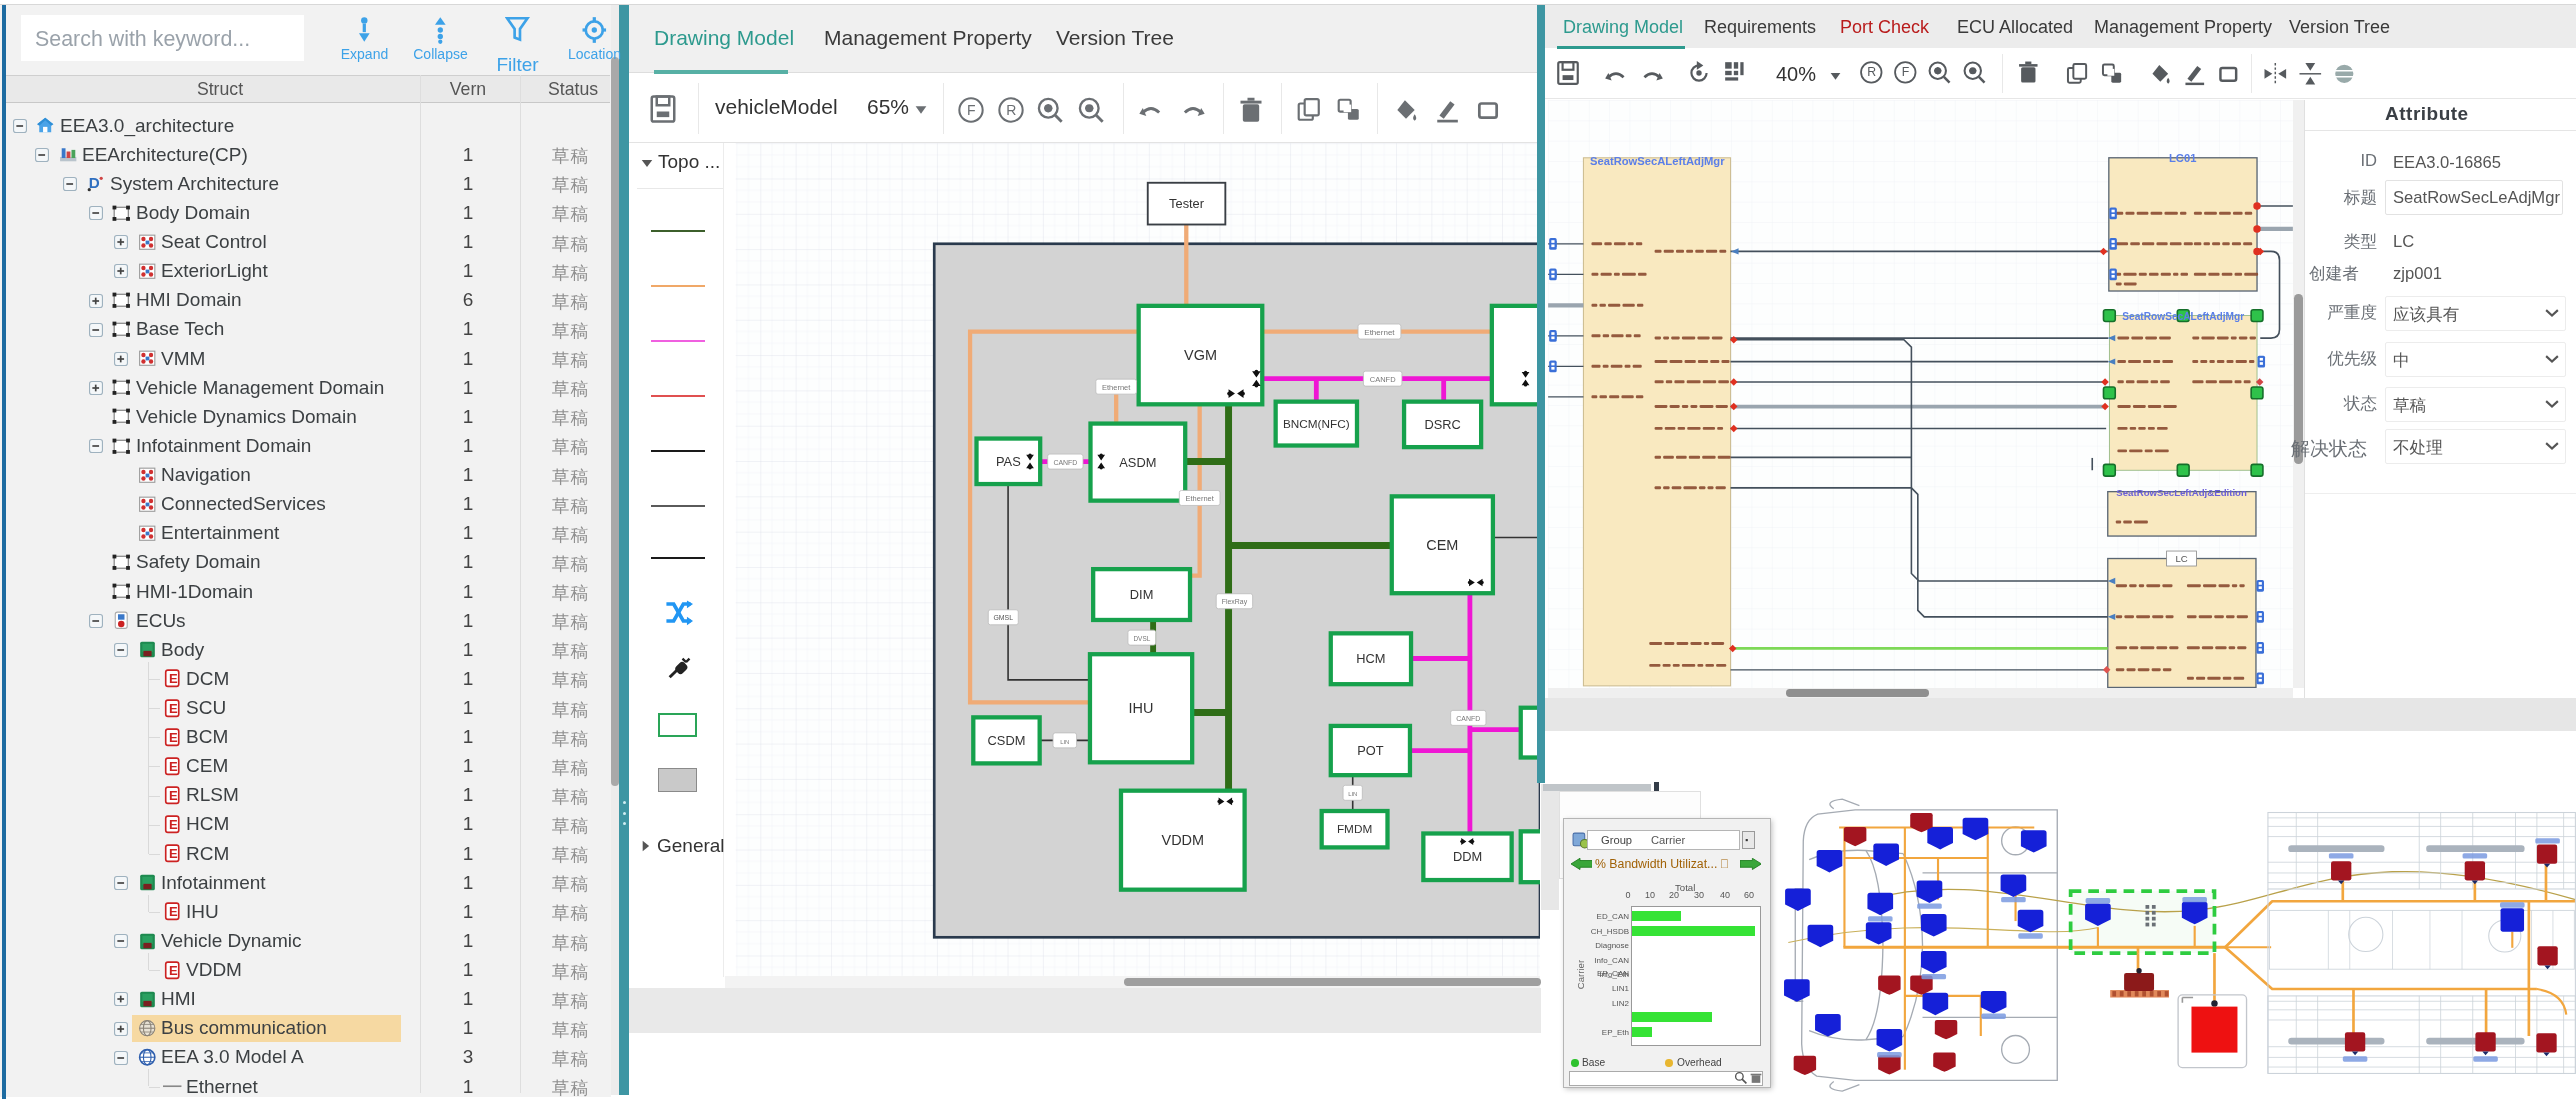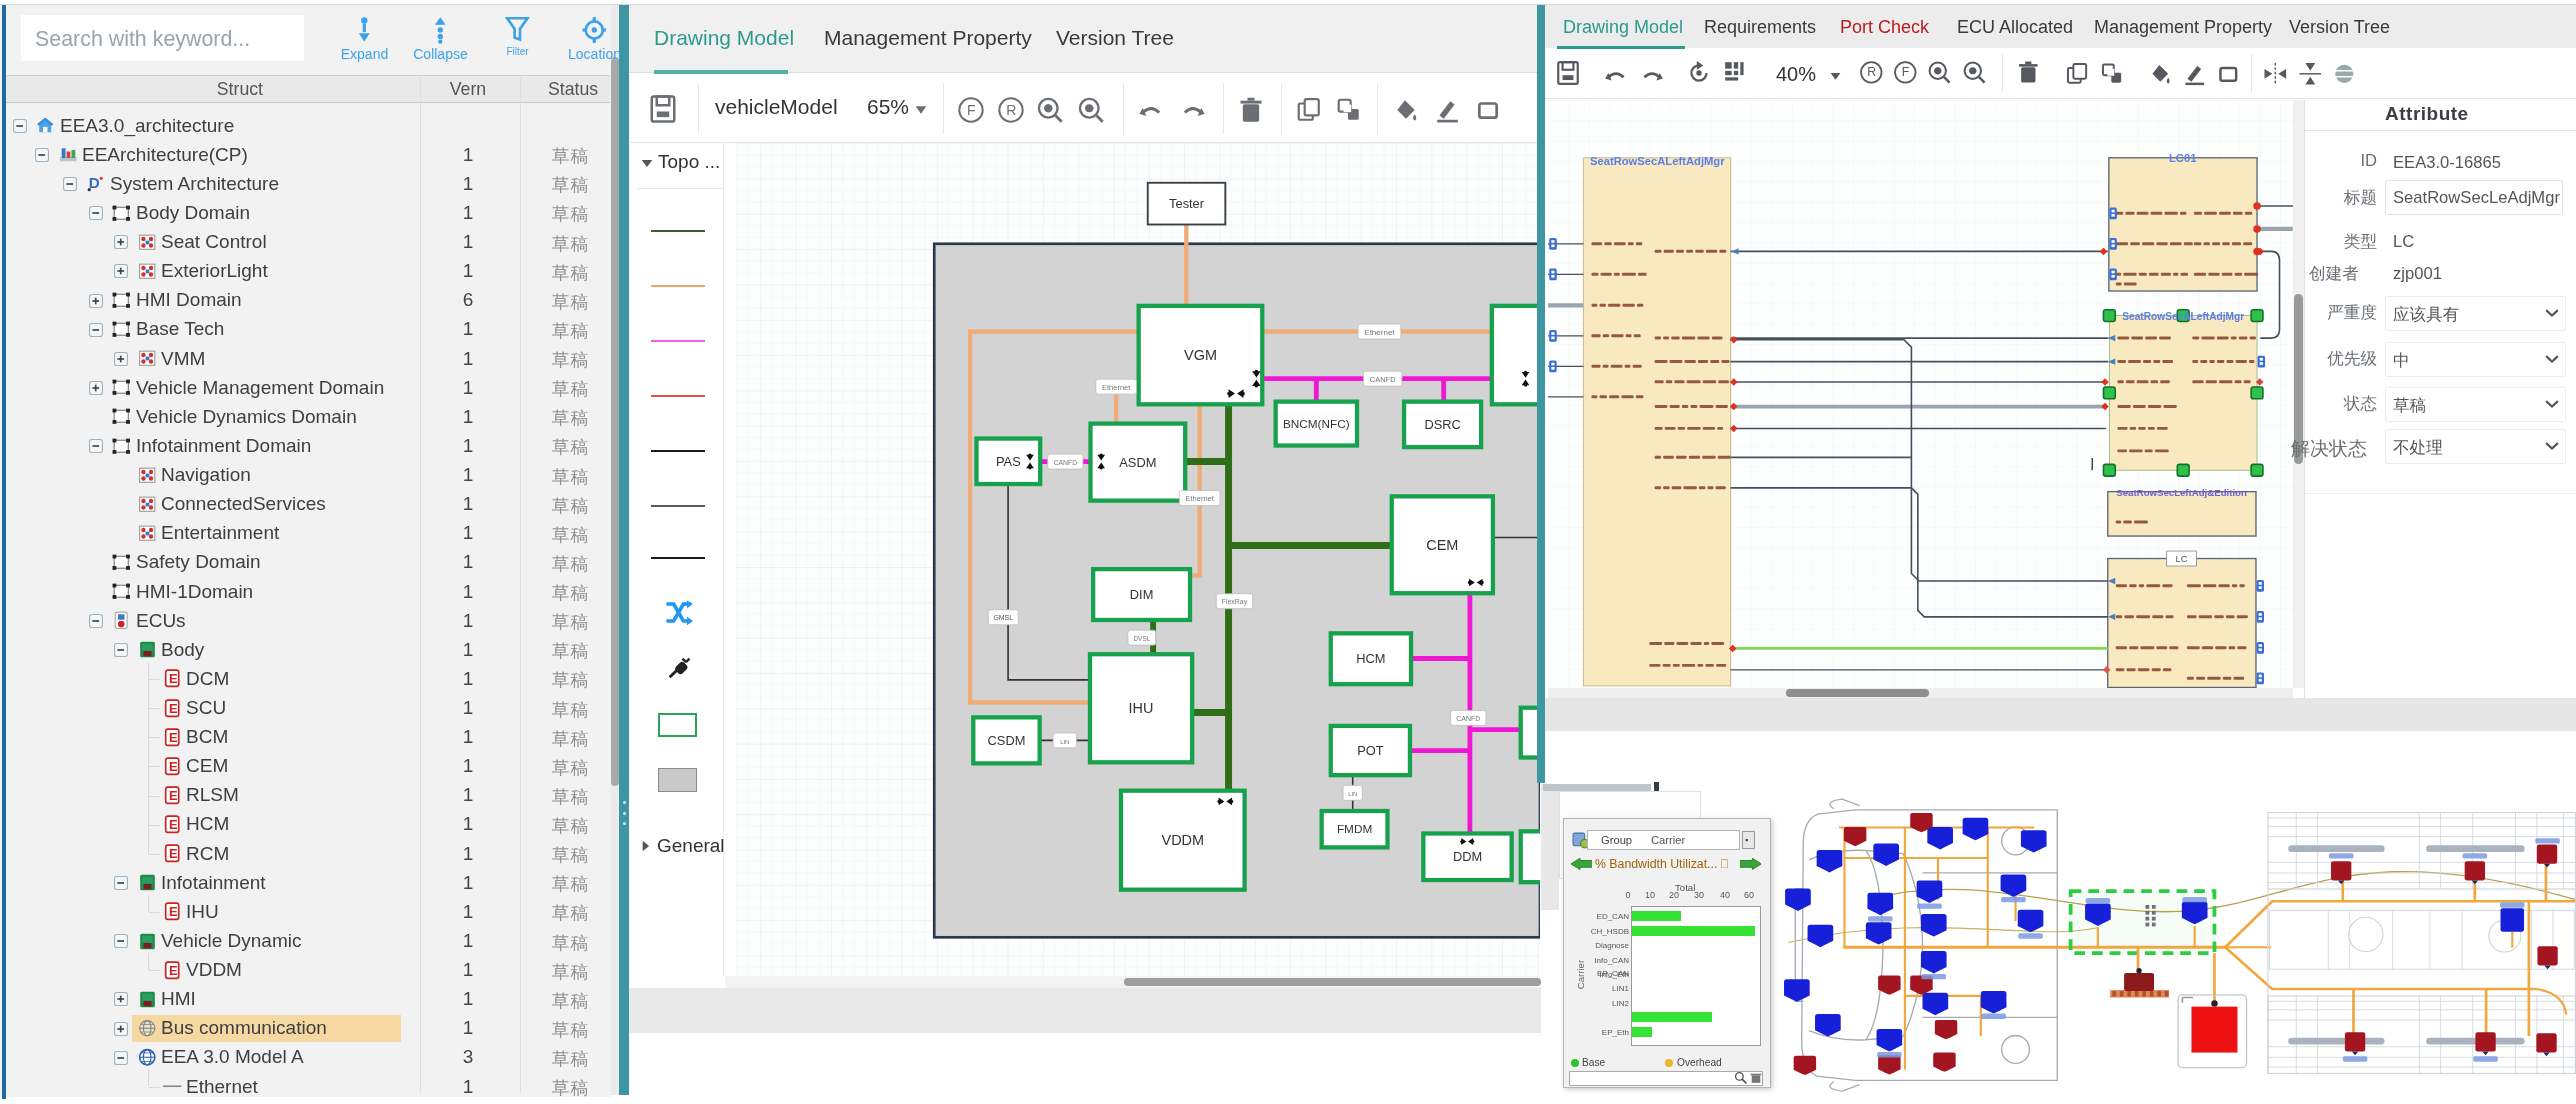--- a/index.html
+++ b/index.html
@@ -6,39 +6,39 @@
 .abs{position:absolute}
 </style></head>
 <body>
 <div class="abs" style="left:0;top:0;width:2576px;height:1105px;background:#fff">
 
 <div class="abs" style="left:0;top:4.3px;width:611px;height:1093px;background:#f2f2f2;border-top:1.1px solid #d8d8d8"></div>
 <div class="abs" style="left:2.1px;top:4.3px;width:4.3px;height:1095px;background:#1d6ba1"></div>
 <div class="abs" style="left:21.4px;top:15px;width:283px;height:46px;background:#fff"></div>
 <div class="abs" style="left:35px;top:27px;font-size:21.4px;color:#9aa2aa">Search with keyword...</div>
 <div class="abs" style="left:6.4px;top:75px;width:604px;height:28px;background:#e9e9e9;border-top:0.5px solid #cfcfcf;border-bottom:0.5px solid #c8c8c8"></div>
-<div class="abs" style="left:177px;top:79px;width:86px;font-size:17.7px;color:#555;text-align:right">Struct</div>
+<div class="abs" style="left:177px;top:79px;width:86px;font-size:17.7px;color:#555;text-align:center">Struct</div>
 <div class="abs" style="left:425px;top:79px;width:86px;font-size:17.7px;color:#555;text-align:center">Vern</div>
 <div class="abs" style="left:530px;top:79px;width:86px;font-size:17.7px;color:#555;text-align:center">Status</div>
 <div class="abs" style="left:420px;top:75px;width:0.5px;height:1018px;background:#dedede"></div>
 <div class="abs" style="left:520px;top:75px;width:0.5px;height:1018px;background:#dedede"></div>
 <div class="abs" style="left:327px;top:16px;width:75px;height:48px;text-align:center;z-index:3"><svg width="24.6" height="28" viewBox="0 0 46 52" style="display:inline-block">
         <circle cx="23" cy="8" r="6" fill="#3da2e8"></circle>
         <rect x="20" y="14" width="6" height="16" fill="#3da2e8"></rect>
         <path d="M13 32 L33 32 L23 48 Z" fill="#3da2e8"></path>
       </svg><div style="font-size:14px;color:#3da2e8;margin-top:0px">Expand</div></div>
 <div class="abs" style="left:403px;top:16px;width:75px;height:48px;text-align:center;z-index:3"><svg width="24.6" height="28" viewBox="0 0 46 52" style="display:inline-block">
         <path d="M13 16 L33 16 L23 2 Z" fill="#3da2e8"></path>
         <circle cx="23" cy="26" r="5" fill="#3da2e8"></circle>
         <circle cx="23" cy="38" r="5" fill="#3da2e8"></circle>
         <circle cx="23" cy="48" r="4" fill="#3da2e8"></circle>
       </svg><div style="font-size:14px;color:#3da2e8;margin-top:0px">Collapse</div></div>
 <div class="abs" style="left:480px;top:16px;width:75px;height:48px;text-align:center;z-index:3"><svg width="24.6" height="28" viewBox="0 0 46 52" style="display:inline-block">
         <path d="M4 4 L42 4 L28 24 L28 44 L18 40 L18 24 Z" fill="none" stroke="#3da2e8" stroke-width="5"></path>
-      </svg><div style="font-size:10px;color:#3da2e8;margin-top:0px">Filter</div></div>
+      </svg><div style="font-size:19px;color:#3da2e8;margin-top:8px">Filter</div></div>
 <div class="abs" style="left:557px;top:16px;width:75px;height:48px;text-align:center;z-index:3"><svg width="24.6" height="28" viewBox="0 0 46 52" style="display:inline-block">
         <circle cx="23" cy="26" r="16" fill="none" stroke="#3da2e8" stroke-width="5"></circle>
         <circle cx="23" cy="26" r="5" fill="#3da2e8"></circle>
         <rect x="20" y="2" width="6" height="8" fill="#3da2e8"></rect>
         <rect x="20" y="42" width="6" height="8" fill="#3da2e8"></rect>
         <rect x="1" y="23" width="8" height="6" fill="#3da2e8"></rect>
         <rect x="37" y="23" width="8" height="6" fill="#3da2e8"></rect>
       </svg><div style="font-size:14px;color:#3da2e8;margin-top:0px">Location</div></div>
 <svg class="abs" style="left:13px;top:119px" width="14" height="14" viewBox="0 0 25 25">
       <rect x="1" y="1" width="23" height="23" rx="4" fill="#f4f7f9" stroke="#9fb2bf" stroke-width="2"></rect>

